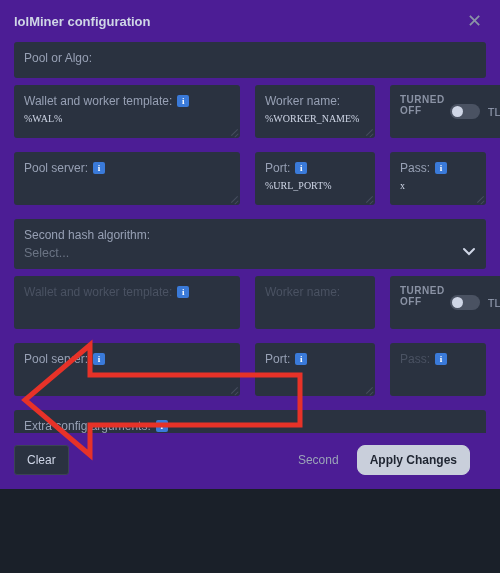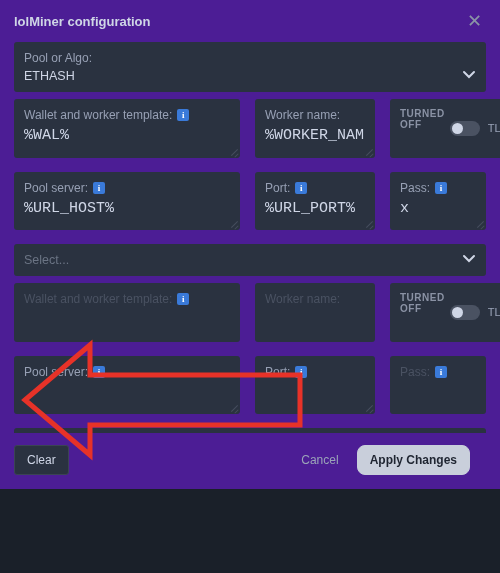--- a/index.html
+++ b/index.html
@@ -99,22 +99,22 @@
   .col-worker { flex: 0 0 120px; }
   .col-toggle { flex: 1; }
   .col-pool   { flex: 0 0 226px; }
   .col-port   { flex: 0 0 120px; }
   .col-pass   { flex: 1; }
   .ta {
     width: 100%;
     background: transparent;
     border: none;
     color: #cfd6e6;
-    font-size: 15px;
-    font-family: Liberation Mono, monospace;
+    font-size: 10px;
+    font-family: Liberation Serif, serif;
     resize: none;
     outline: none;
     min-height: 14px;
     line-height: 1.3;
   }
   .ta-lg { min-height: 55px; }
   .resize-handle {
     position: absolute;
     right: 2px;
     bottom: 2px;
@@ -210,28 +210,20 @@
     <h1>lolMiner configuration</h1>
     <button class="close-btn">
       <span>✕</span>
     </button>
   </div>
 
   <div class="content">
 
     <div class="panel">
       <div class="label">Pool or Algo:</div>
-      <div class="select-row">
-        <span class="select-value">ETHASH</span>
-        <span class="chev">
-          <svg width="14" height="10" viewBox="0 0 14 10">
-              <path d="M2 2 L7 7 L12 2" stroke="#cfd6e6" stroke-width="2" fill="none" stroke-linecap="round"></path>
-            </svg>
-        </span>
-      </div>
     </div>
 
     <div class="row">
       <div class="panel rel col-wallet">
         <div class="label">
           <span>Wallet and worker template:</span>
           <i class="info-icon">i</i>
         </div>
         <textarea class="ta" rows="1" style="">%WAL%</textarea>
         <span class="resize-handle"></span>
@@ -249,21 +241,20 @@
         </div>
       </div>
     </div>
 
     <div class="row">
       <div class="panel rel col-pool">
         <div class="label">
           <span>Pool server:</span>
           <i class="info-icon">i</i>
         </div>
-        <textarea class="ta" rows="1" style="">%URL_HOST%</textarea>
         <span class="resize-handle"></span>
       </div>
       <div class="panel rel col-port">
         <div class="label">
           <span>Port:</span>
           <i class="info-icon">i</i>
         </div>
         <textarea class="ta" rows="1" style="">%URL_PORT%</textarea>
         <span class="resize-handle"></span>
       </div>
@@ -271,20 +262,21 @@
         <div class="label">
           <span>Pass:</span>
           <i class="info-icon">i</i>
         </div>
         <textarea class="ta" rows="1" style="">x</textarea>
         <span class="resize-handle"></span>
       </div>
     </div>
 
     <div class="panel">
+      <div class="label">Second hash algorithm:</div>
       <div class="select-row">
         <span class="select-value select-placeholder">Select...</span>
         <span class="chev">
           <svg width="14" height="10" viewBox="0 0 14 10">
               <path d="M2 2 L7 7 L12 2" stroke="#cfd6e6" stroke-width="2" fill="none" stroke-linecap="round"></path>
             </svg>
         </span>
       </div>
     </div>
 
@@ -342,21 +334,21 @@
       </div>
       <textarea class="ta ta-lg" style=""></textarea>
       <span class="resize-handle"></span>
     </div>
 
   </div>
 
   <div class="footer">
     <button class="btn">Clear</button>
     <div class="footer-spacer"></div>
-    <button class="btn-link">Cancel</button>
+    <button class="btn-link">Second</button>
     <button class="btn-primary">Apply Changes</button>
   </div>
 
 </div>
 
 <svg class="arrow-svg" width="300" height="140">
   <polygon points="5,70 70,15 70,45 280,45 280,95 70,95 70,125" fill="none" stroke="#e73228" stroke-width="5" stroke-linejoin="miter"></polygon>
 </svg>
 
 </body></html>

